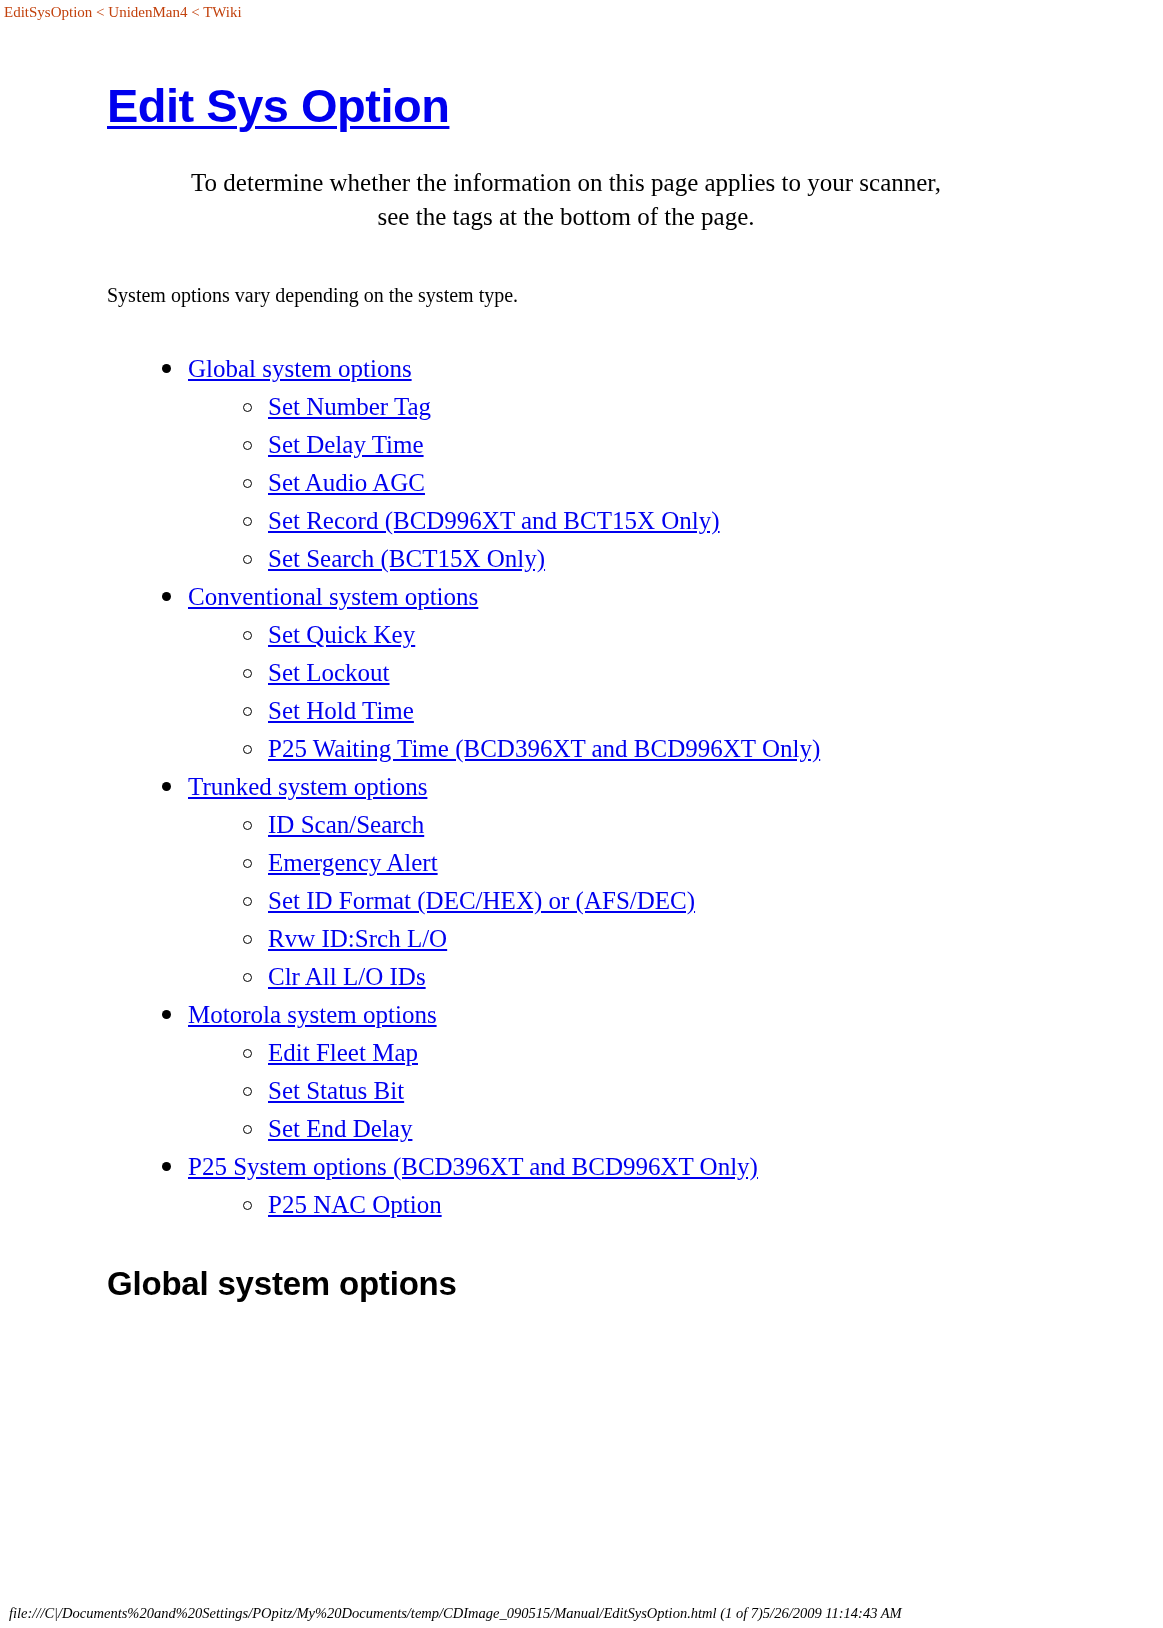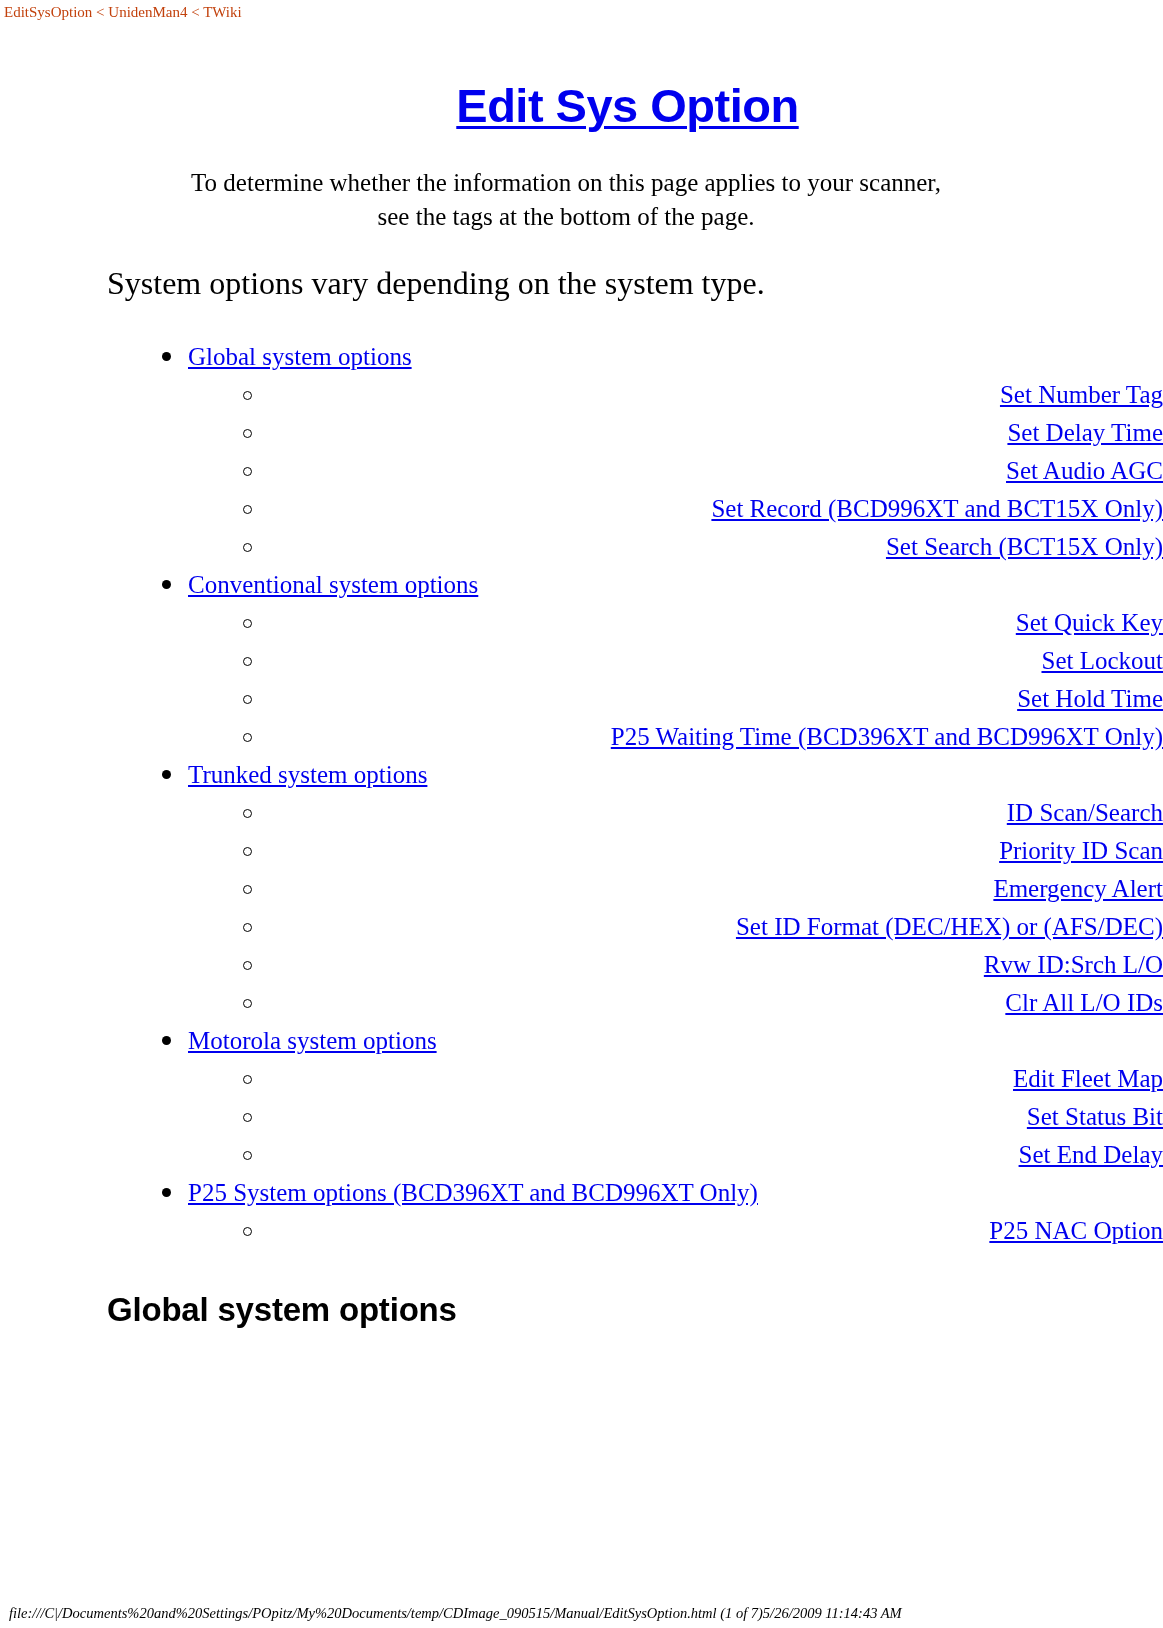--- a/index.html
+++ b/index.html
@@ -39,44 +39,43 @@
   
   .doc-title {
     margin: 0;
     padding: 0 15px 0 107px;
     font-family: "Liberation Sans", "DejaVu Sans", sans-serif;
     font-size: 47px;
     font-weight: bold;
     line-height: 56px;
     letter-spacing: -0.5px;
     color: #0000ee;
-    text-align: center;
   }
   .doc-title .tl {
     color: #0000ee;
     text-decoration: underline;
     text-underline-offset: 4px;
     text-decoration-thickness: 3px;
   }
 
   
   .intro-quote {
     margin: 32px 0 0 0;
     padding: 0 0 0 186px;
     width: 760px;
     font-size: 25px;
     line-height: 34px;
     text-align: center;
   }
 
   
   .para {
-    margin: 32px 0 0 0;
+    margin: 44px 0 0 0;
     padding: 0 0 0 107px;
-    font-size: 32px;
+    font-size: 20px;
     line-height: 34px;
   }
 
   
   .toc {
     margin: 38px 0 0 0;
     padding: 0;
     list-style: none;
   }
   .toc li {
@@ -96,21 +95,20 @@
     top: 14px;
     width: 9px;
     height: 9px;
     border-radius: 50%;
     background: #000000;
   }
   .sublist {
     margin: 0;
     padding: 0;
     list-style: none;
-    text-align: right;
   }
   .lvl2 > .row {
     position: relative;
     padding-left: 268px;
     min-height: 38px;
     line-height: 38px;
     font-size: 25px;
   }
   .lvl2 > .row .circle {
     position: absolute;
@@ -209,23 +207,20 @@
           </li>
         </ul>
       </li>
       <li class="lvl1">
         <div class="row"><span class="bullet"></span><a class="lnk" href="#">Trunked system options</a></div>
         <ul class="sublist">
           <li class="lvl2">
             <div class="row"><span class="circle"></span><a class="lnk" href="#">ID Scan/Search</a></div>
           </li>
           <li class="lvl2">
-            <div class="row"><span class="circle"></span><a class="lnk" href="#">Priority ID Scan</a></div>
-          </li>
-          <li class="lvl2">
             <div class="row"><span class="circle"></span><a class="lnk" href="#">Emergency Alert</a></div>
           </li>
           <li class="lvl2">
             <div class="row"><span class="circle"></span><a class="lnk" href="#">Set ID Format (DEC/HEX) or (AFS/DEC)</a></div>
           </li>
           <li class="lvl2">
             <div class="row"><span class="circle"></span><a class="lnk" href="#">Rvw ID:Srch L/O</a></div>
           </li>
           <li class="lvl2">
             <div class="row"><span class="circle"></span><a class="lnk" href="#">Clr All L/O IDs</a></div>

